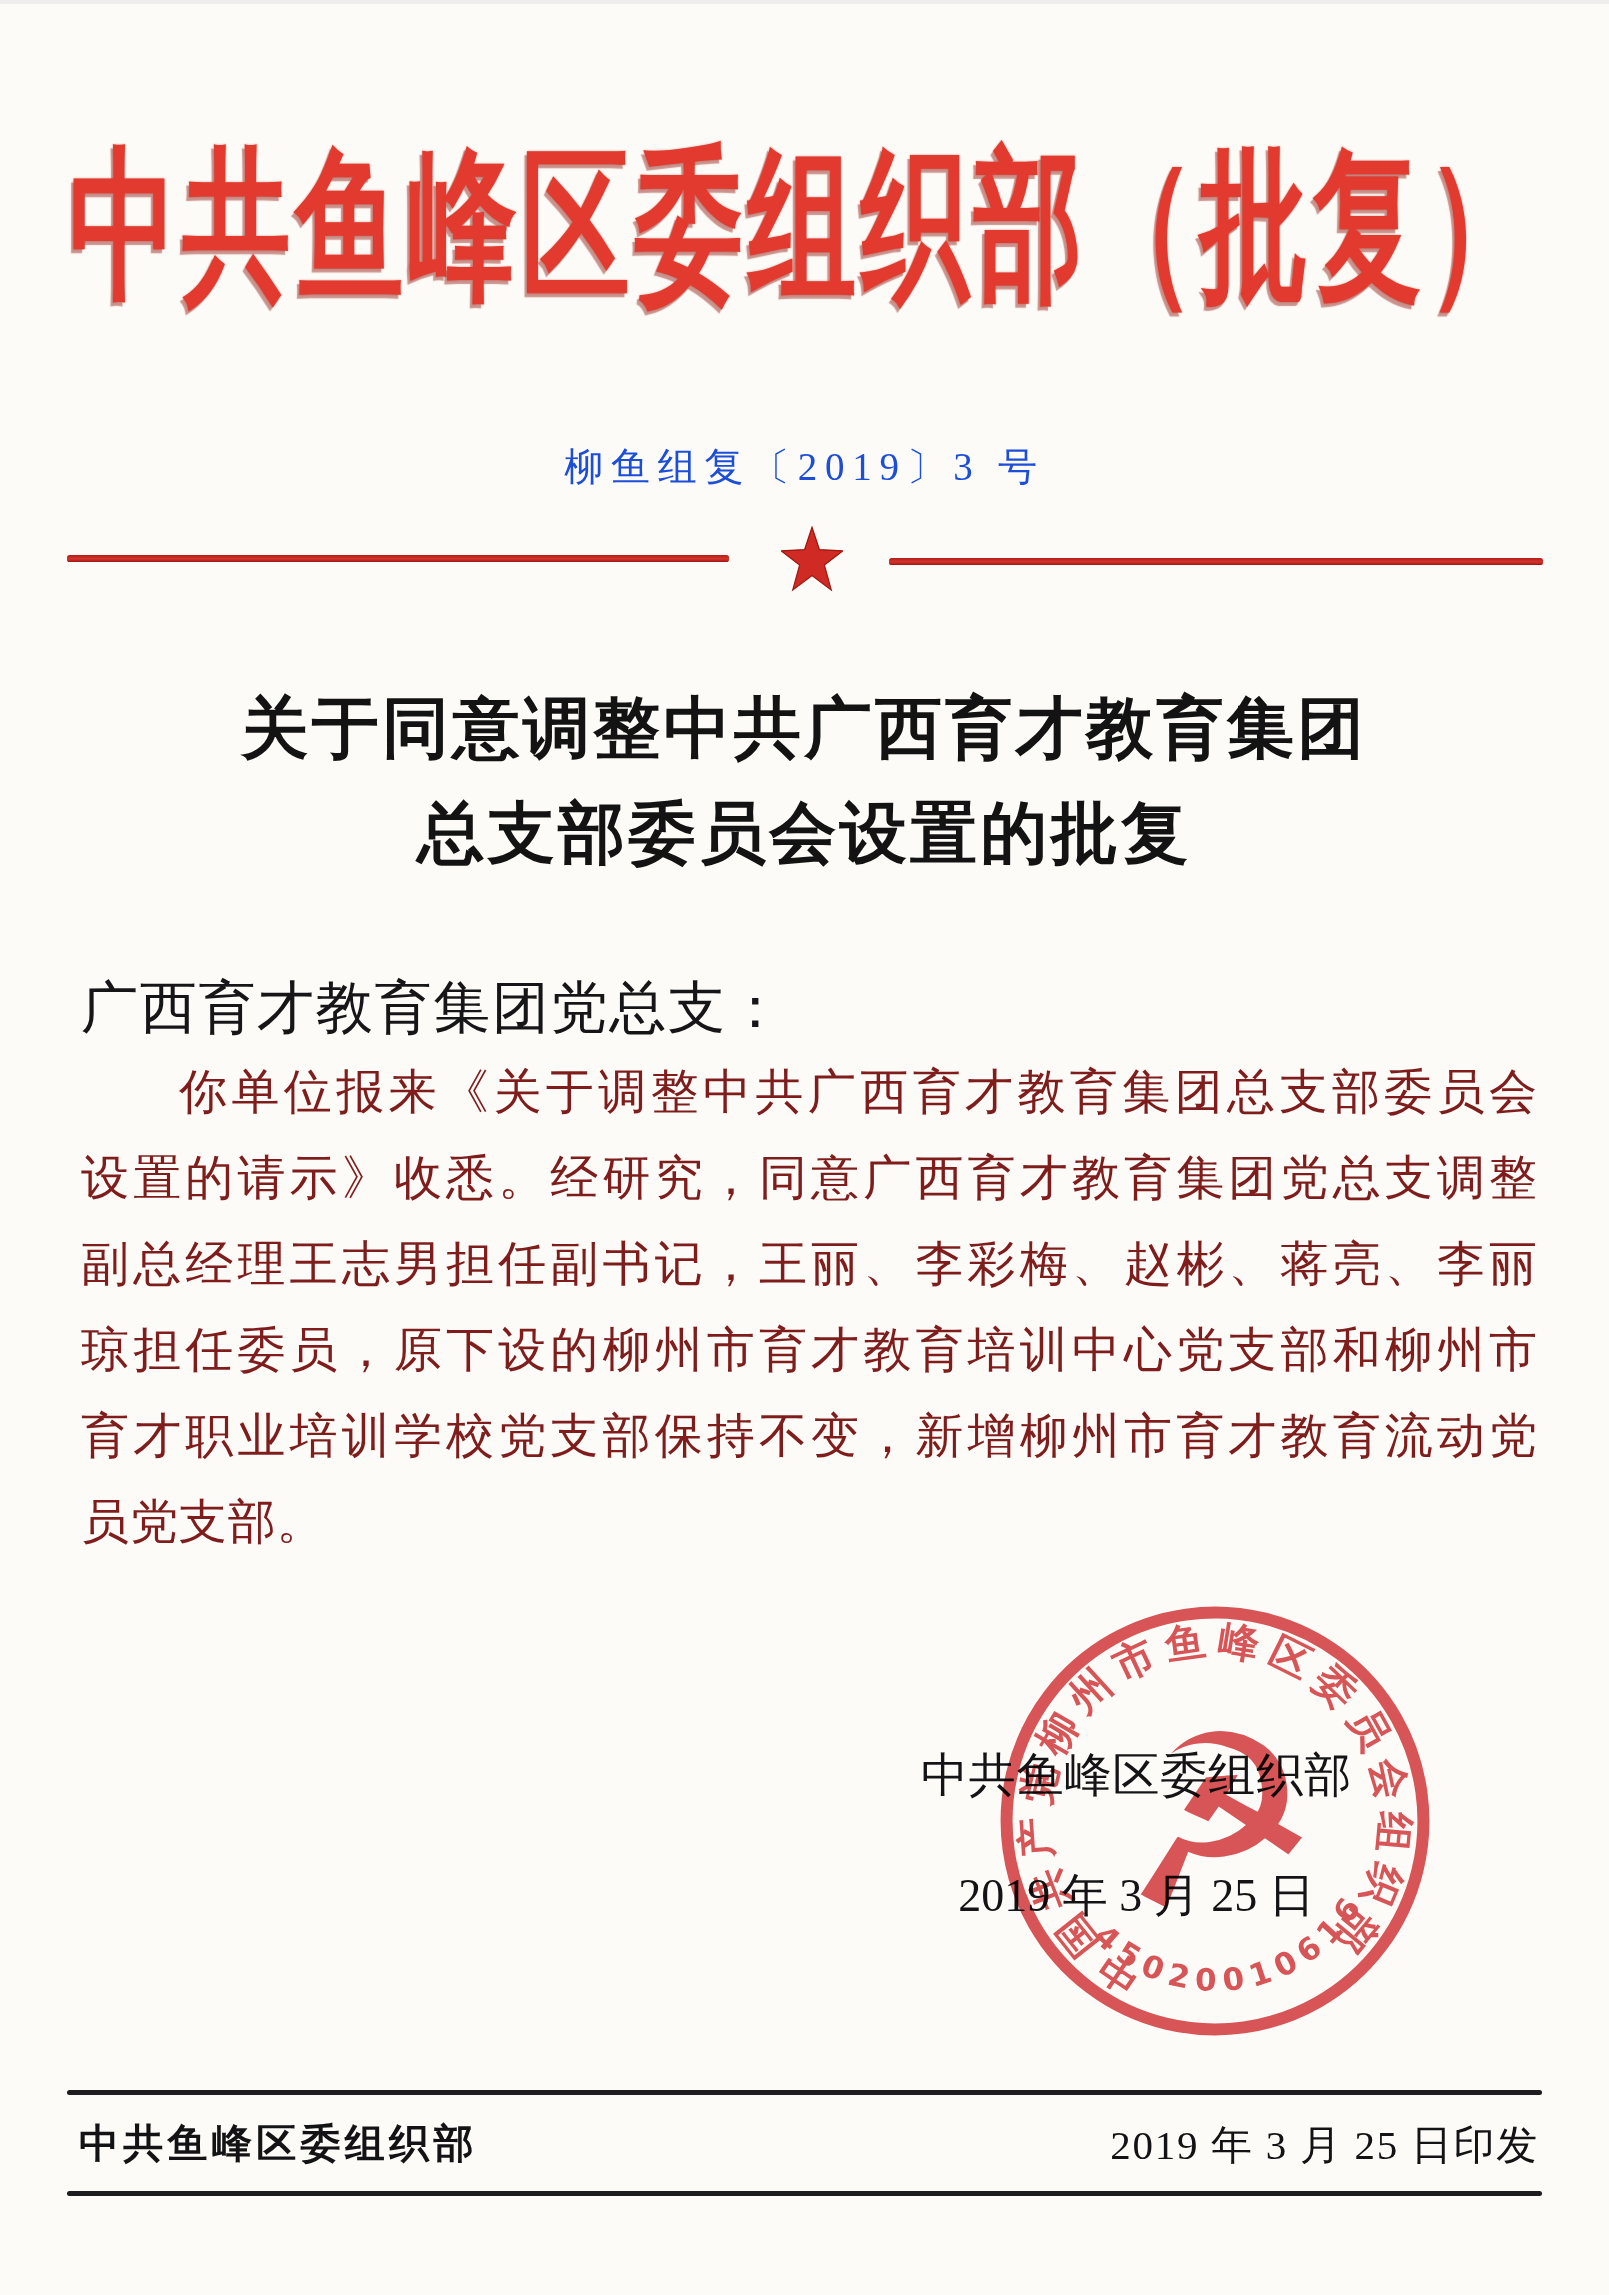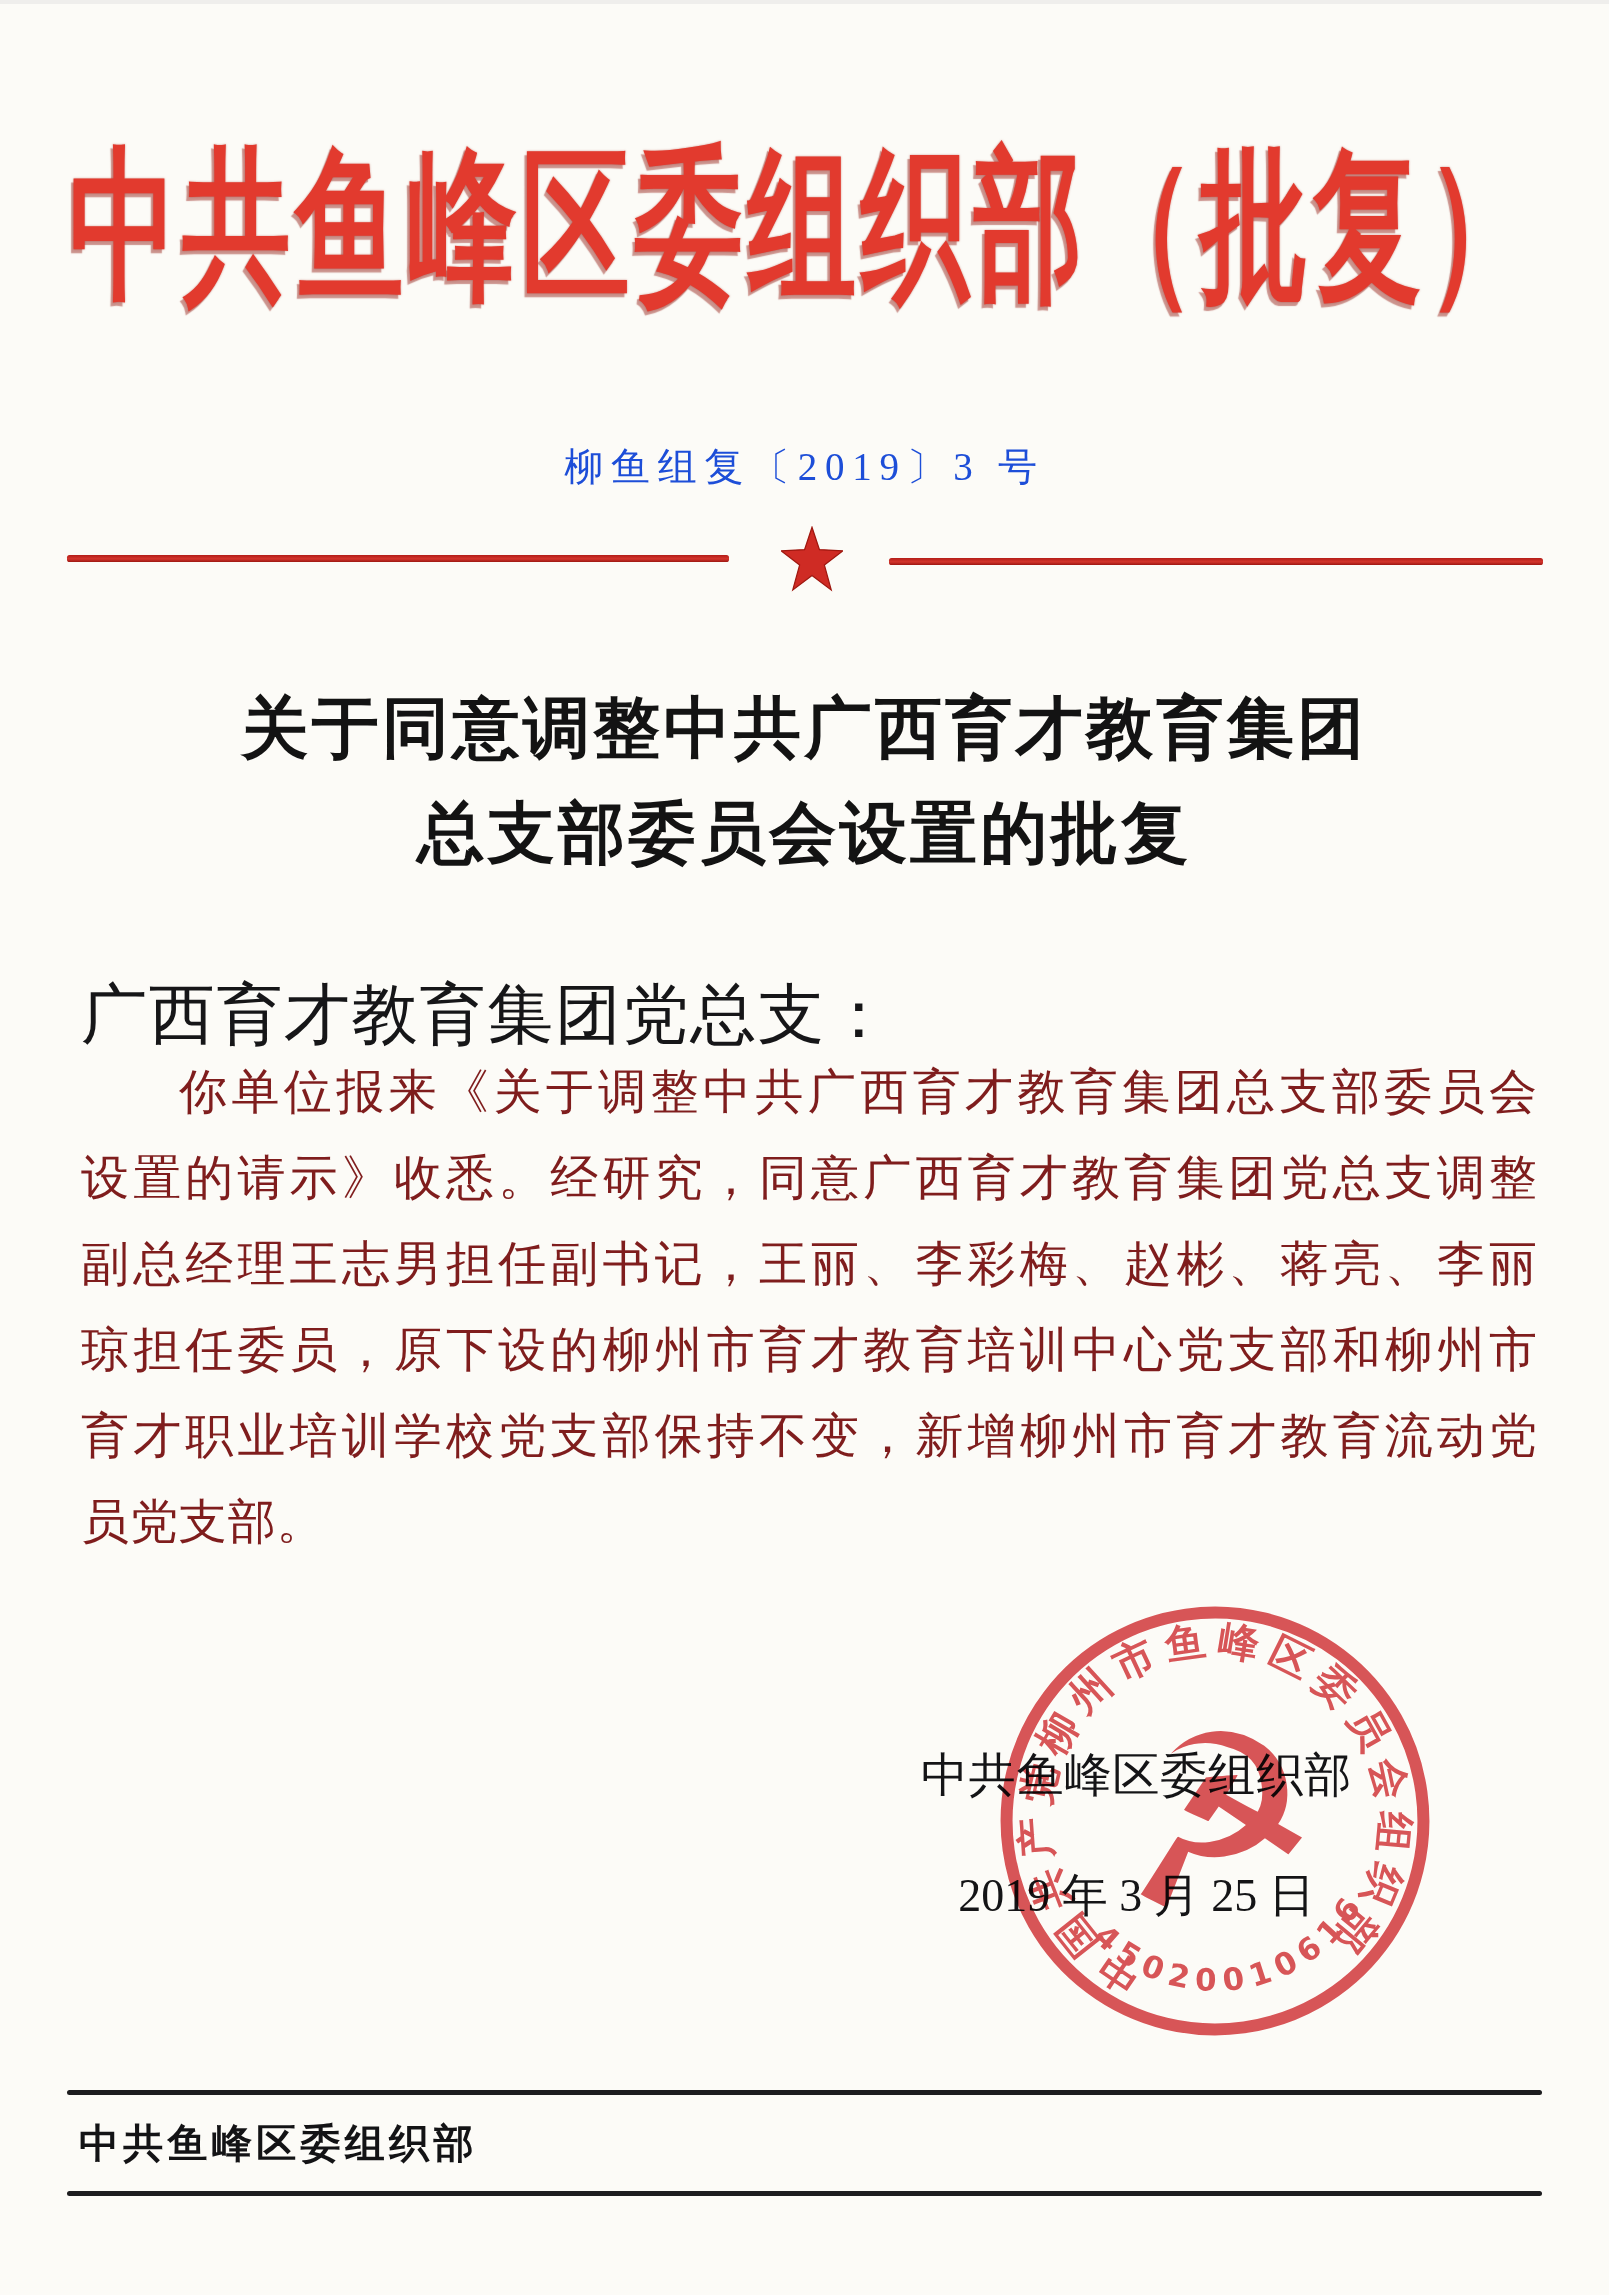--- a/index.html
+++ b/index.html
@@ -65,21 +65,21 @@
     font-size: 67px;
     line-height: 105px;
     letter-spacing: 3.4px;
     color: #131313;
   }
 
   
   .salutation {
     position: absolute;
     top: 966px; left: 81px;
-    font-size: 66px;
+    font-size: 57px;
     letter-spacing: 1.7px;
     color: #161618;
   }
   .body-block {
     position: absolute;
     top: 1045px; left: 81px;
     width: 1457px;
     font-size: 48px;
     color: #7f1d1d;
   }
@@ -199,16 +199,17 @@
       </text>
       <text class="code-text" text-anchor="middle">
         <textPath href="#code-path" startOffset="50%">45020010616</textPath>
       </text>
       <text class="emblem-glyph" x="260" y="352" text-anchor="middle">☭</text>
     </svg>
   </div>
 
   <div class="rule rule-top"></div>
   <div class="footer-org">中共鱼峰区委组织部</div>
+  <div class="footer-issue">2019 年 3 月 25 日印发</div>
   <div class="rule rule-bottom"></div>
 
 </div>
 
 
 </body></html>

